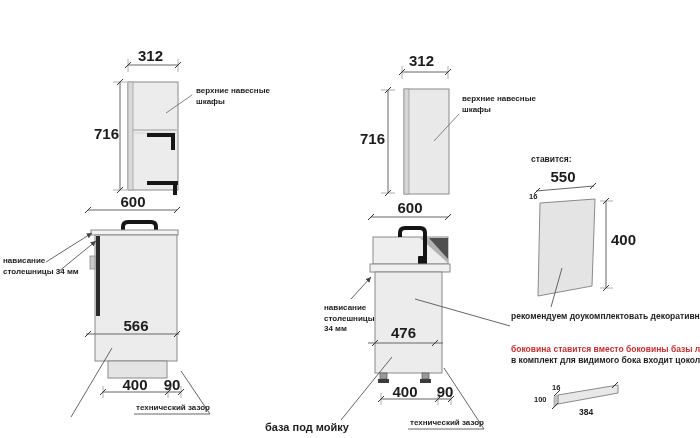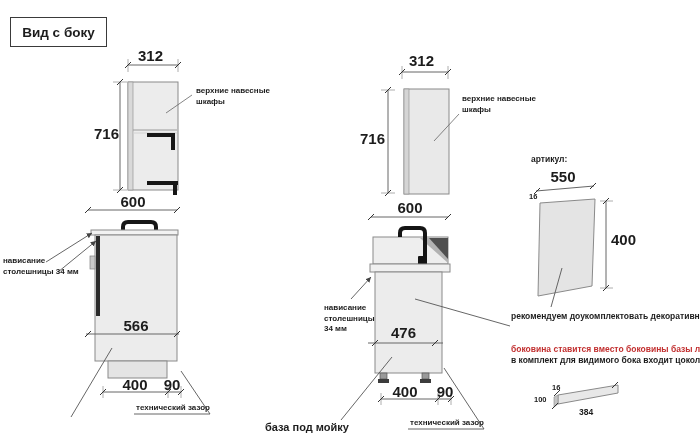--- a/index.html
+++ b/index.html
@@ -152,23 +152,20 @@
 
   <g>
     <polygon points="558,395 618,385 618,393 558,404" fill="#e8e8e8" stroke="#8a8a8a"></polygon>
     <polygon points="554,397 558,395 558,404 554,407" fill="#c4c4c4" stroke="#8a8a8a" stroke-width="0.6"></polygon>
     <line x1="554" y1="396" x2="560" y2="390" stroke="#333"></line>
     <line x1="552" y1="409" x2="558" y2="403" stroke="#333"></line>
     <line x1="612" y1="388" x2="618" y2="382" stroke="#333"></line>
   </g>
 </svg>
 
-<div id="title-box">
-  <span>Вид с боку</span>
-</div>
 
 <div class="lbl s10 ctr" style="left:123px;top:50px;width:55px;">312</div>
 <div class="lbl s10 rgt" style="left:94px;top:128px;width:24px;">716</div>
 <div class="lbl s8" style="left:196px;top:86px;width:82px;">верхние навесные шкафы</div>
 
 <div class="lbl s10 ctr" style="left:103px;top:196px;width:60px;">600</div>
 <div class="lbl s10 ctr" style="left:106px;top:320px;width:60px;">566</div>
 <div class="lbl s10 ctr" style="left:108px;top:379px;width:54px;">400</div>
 <div class="lbl s10 ctr" style="left:158px;top:379px;width:28px;">90</div>
 <div class="lbl s8" style="left:3px;top:256px;width:80px;">нависание столешницы 34 мм</div>
@@ -179,21 +176,21 @@
 <div class="lbl s8" style="left:462px;top:94px;width:82px;">верхние навесные шкафы</div>
 
 <div class="lbl s10 ctr" style="left:385px;top:202px;width:50px;">600</div>
 <div class="lbl s10 ctr" style="left:376px;top:327px;width:55px;">476</div>
 <div class="lbl s10 ctr" style="left:378px;top:386px;width:54px;">400</div>
 <div class="lbl s10 ctr" style="left:431px;top:386px;width:28px;">90</div>
 <div class="lbl s8" style="left:324px;top:303px;width:54px;">нависание столешницы 34 мм</div>
 <div class="lbl s8" style="left:410px;top:418px;width:76px;">технический зазор</div>
 <div class="lbl s11" style="left:265px;top:421px;">база под мойку</div>
 
-<div class="lbl s85" style="left:531px;top:154px;">артикул:</div>
+<div class="lbl s85" style="left:531px;top:154px;">ставится:</div>
 <div class="lbl s10 ctr" style="left:545px;top:171px;width:36px;">550</div>
 <div class="lbl s75" style="left:529px;top:192px;">16</div>
 <div class="lbl s10" style="left:611px;top:234px;">400</div>
 
 <div class="lbl s85" style="left:511px;top:311px;">рекомендуем доукомплектовать декоративной</div>
 <div class="lbl s85 warn" style="left:511px;top:344px;">боковина ставится вместо боковины базы лдсп</div>
 <div class="lbl s85" style="left:511px;top:355px;">в комплект для видимого бока входит цоколь:</div>
 
 <div class="lbl s75" style="left:552px;top:383px;">16</div>
 <div class="lbl s75" style="left:534px;top:395px;">100</div>

